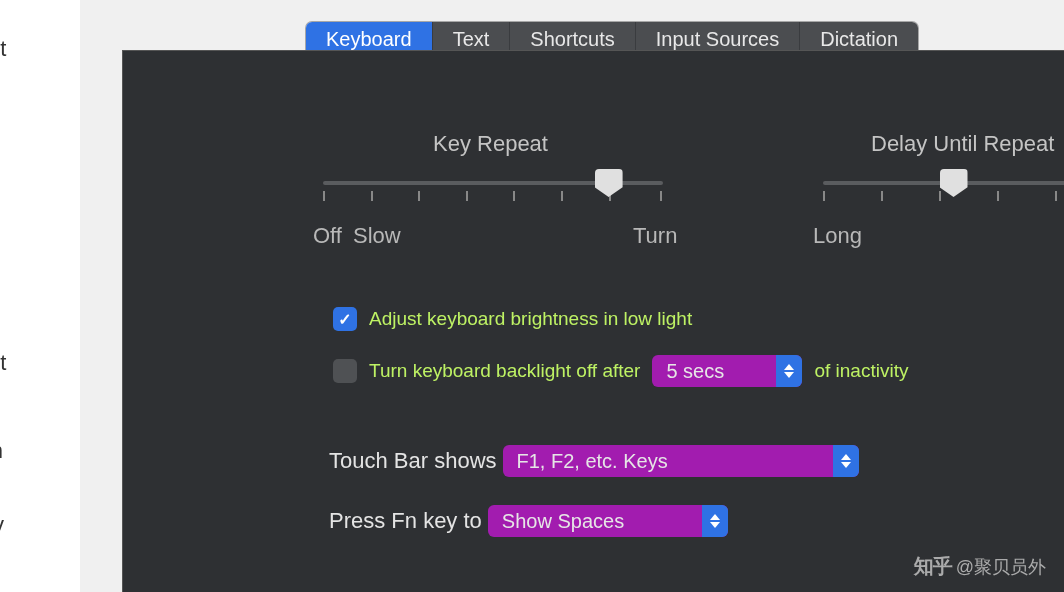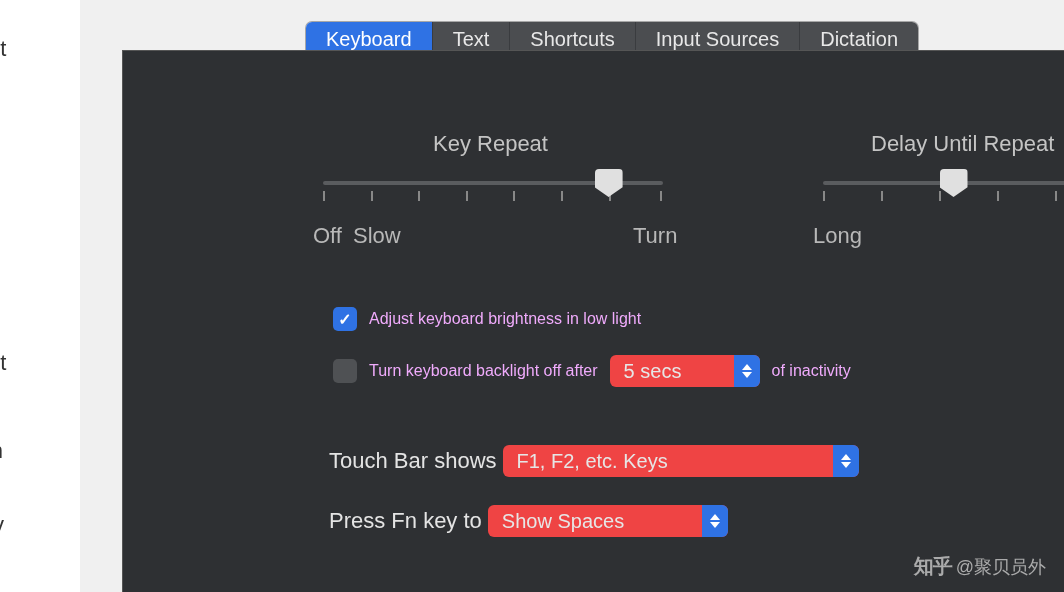--- a/index.html
+++ b/index.html
@@ -114,27 +114,27 @@
     .checkbox.checked {
       background: #2f72e4;
     }
     .checkbox.checked::after {
       content: "✓";
       color: #fff;
       font-size: 16px;
       font-weight: bold;
     }
     .row-text {
-      color: #f0abfc;
-      font-size: 16px;
+      color: #bef264;
+      font-size: 19px;
     }
     .select {
       display: inline-flex;
       align-items: center;
-      background: #ef4444;
+      background: #a21caf;
       border-radius: 6px;
       height: 32px;
       padding-left: 14px;
       color: #e6e6e6;
       font-size: 20px;
       position: relative;
     }
     .select .chevrons {
       background: #2f72e4;
       height: 32px;

